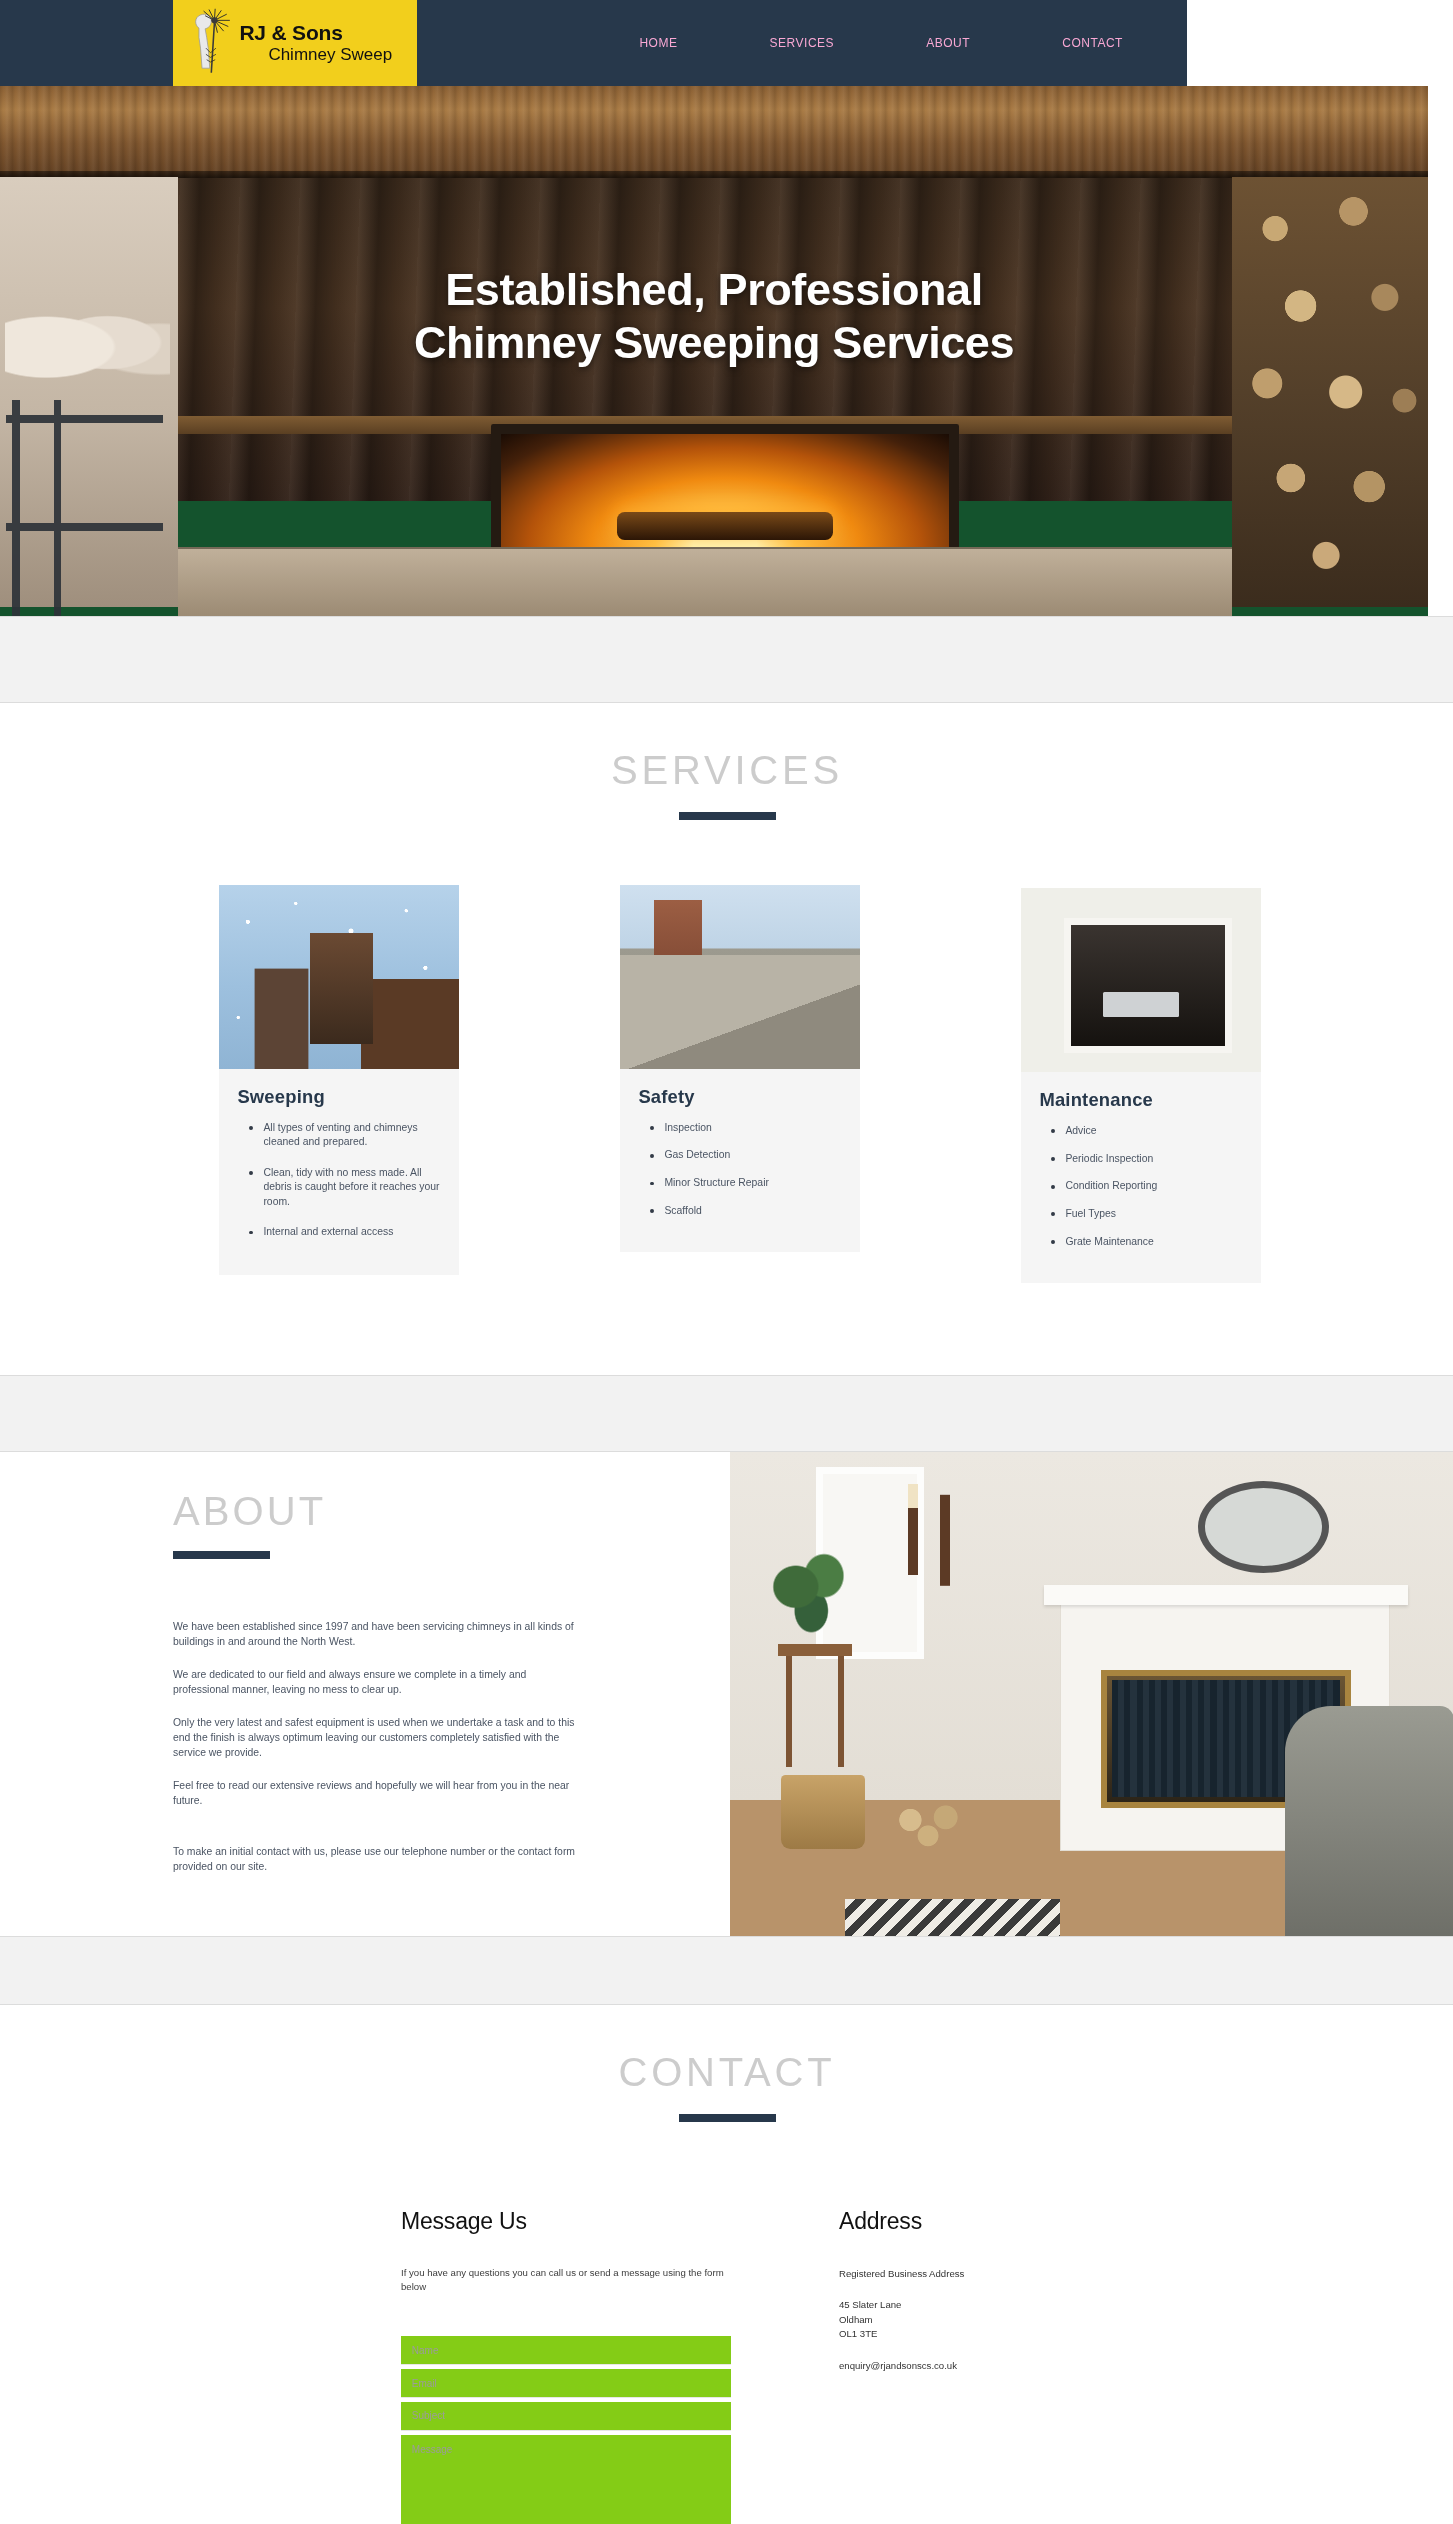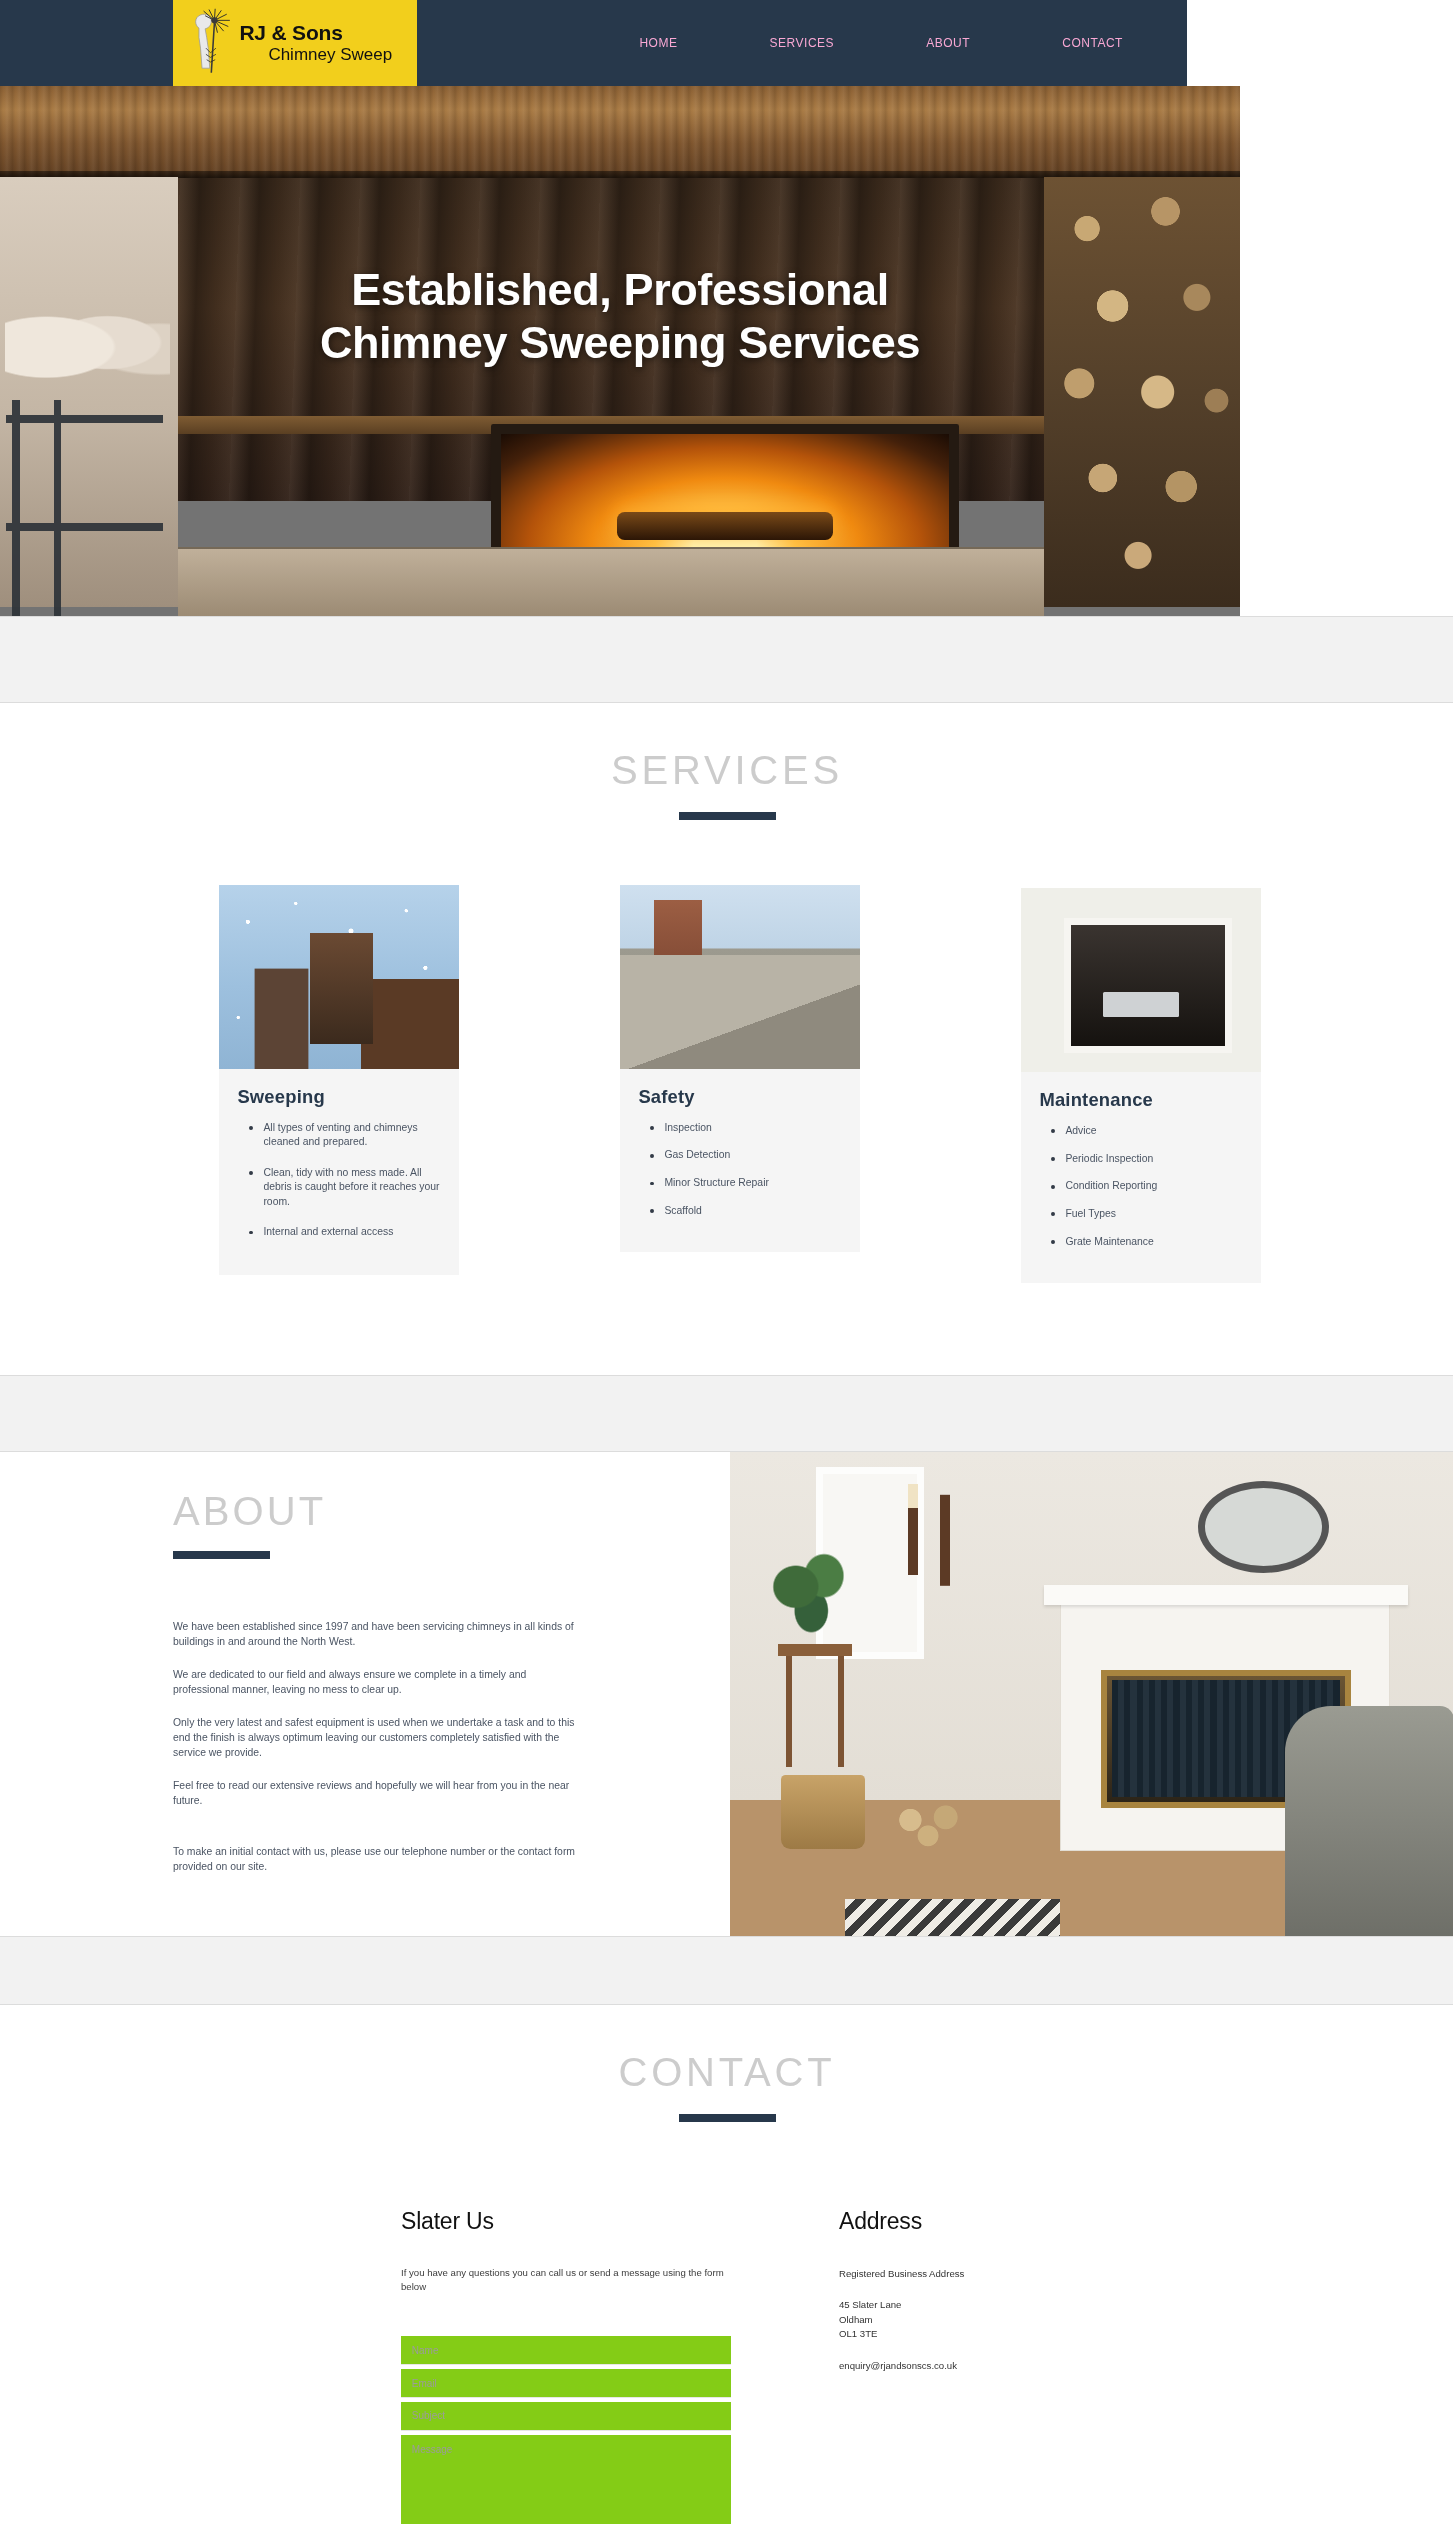--- a/index.html
+++ b/index.html
@@ -66,24 +66,24 @@
     margin-right: 86px;
     cursor: pointer;
     white-space: nowrap;
   }
   .nav-item:first-child { margin-left: 0; }
   .nav-item:last-child { margin-right: 61px; }
 
   
   .hero {
     position: relative;
-    width: 1240px;
+    width: 1428px;
     height: 530px;
     overflow: hidden;
-    background: #737373;
+    background: #14532d;
   }
   .hero-bg { position: absolute; inset: 0; }
   
   .wood-top {
     position: absolute; left: 0; top: 0; width: 100%; height: 96px;
     background:
       repeating-linear-gradient(90deg,
         rgba(0,0,0,0.10) 0px, rgba(0,0,0,0.0) 3.1px, rgba(255,255,255,0.05) 7px, rgba(0,0,0,0.10) 12.3px),
       linear-gradient(180deg,#8a5f33 0%,#a97b45 25%,#7e552e 60%,#5d3d21 100%);
   }
@@ -592,21 +592,21 @@
 
 <section class="contact">
   <div class="sec-head">
     <div class="sec-title">CONTACT</div>
     <div class="sec-rule"></div>
   </div>
 
   <div class="contact-cols">
 
     <div class="col-message">
-      <h3 class="col-h">Slater Us</h3>
+      <h3 class="col-h">Message Us</h3>
       <p class="col-note">If you have any questions you can call us or send a message using the form below</p>
 
       <form class="form">
         <input class="field" type="text" placeholder="Name" style="">
         <input class="field" type="email" placeholder="Email" style="">
         <input class="field" type="text" placeholder="Subject" style="">
         <textarea class="field" placeholder="Message" style=""></textarea>
 
       </form>
     </div>

